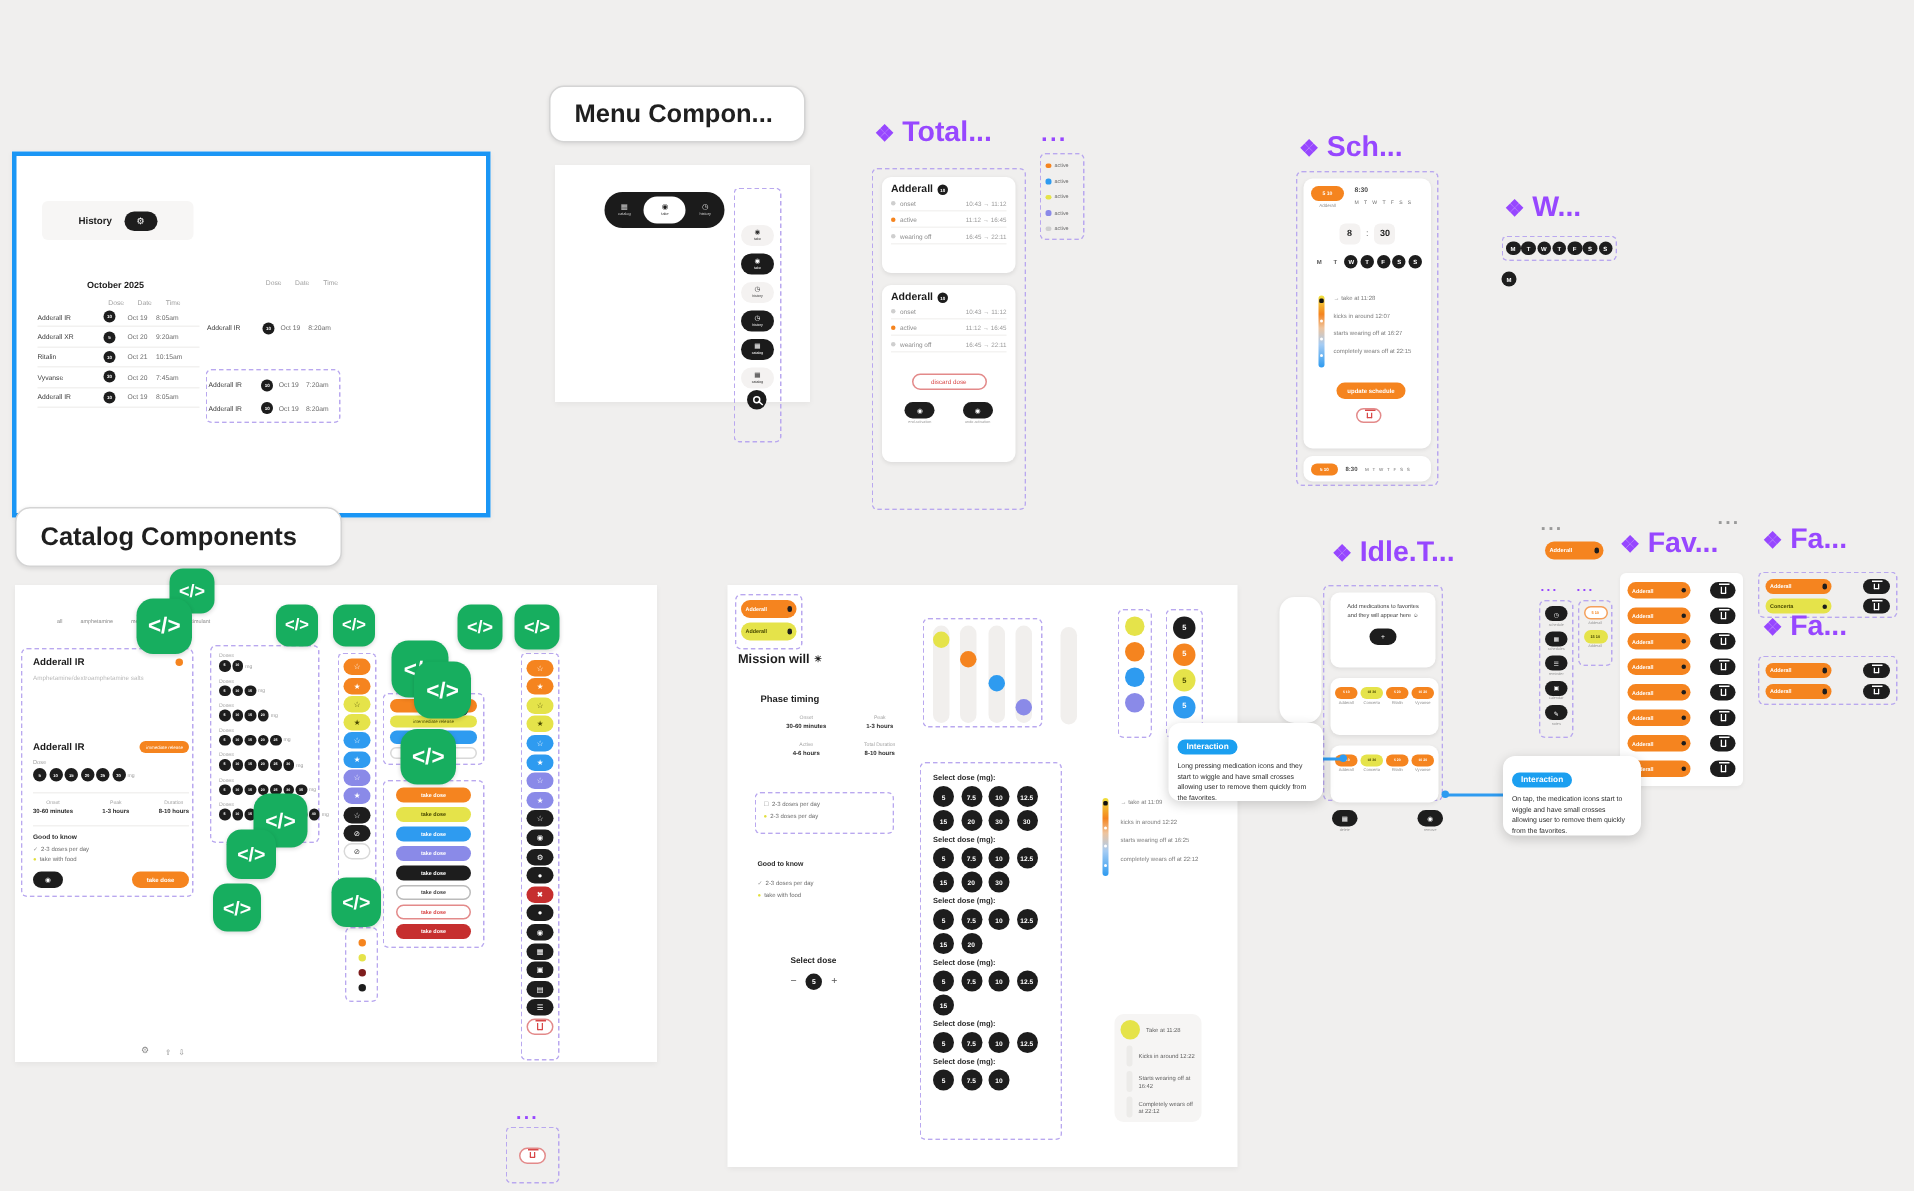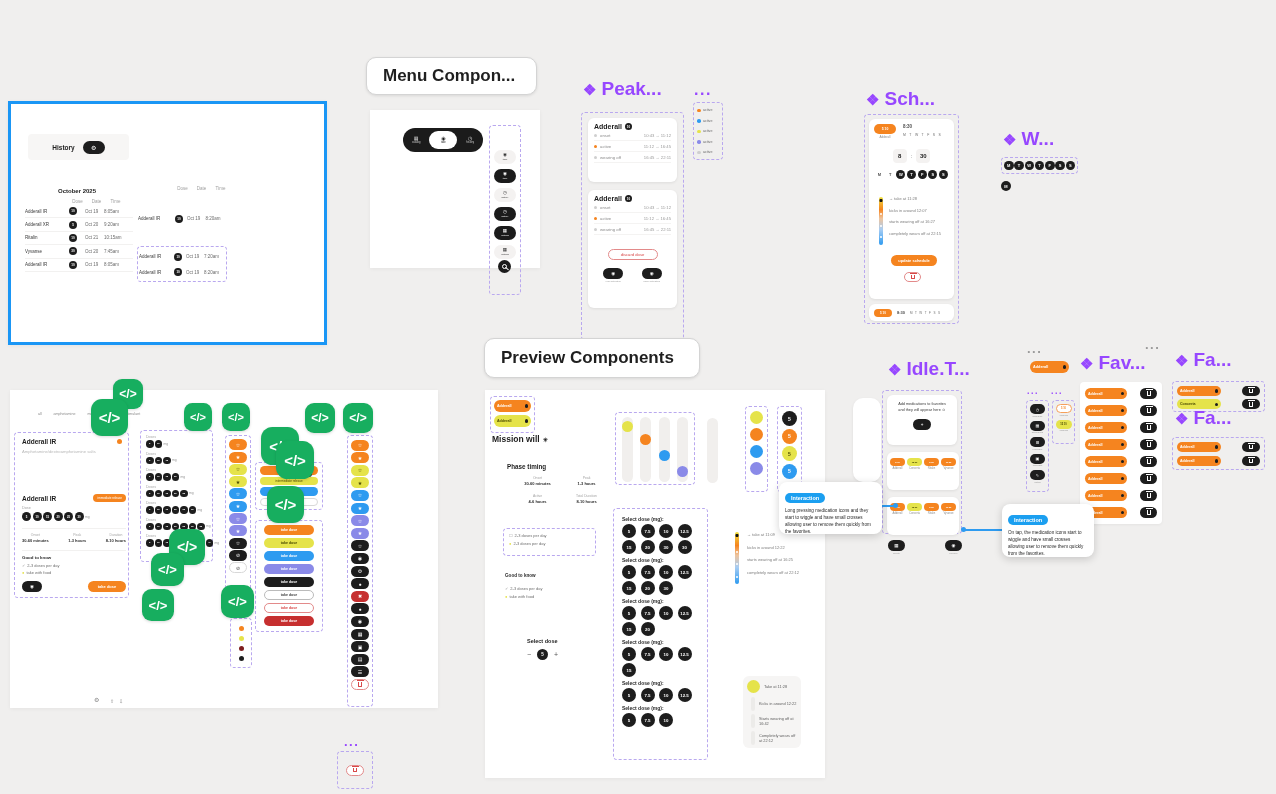--- a/index.html
+++ b/index.html
@@ -261,21 +261,21 @@
         <span class="g">▦</span>
         <span>catalog</span>
       </div>
     </div>
   <div class="circ" style="position:absolute;left:498px;top:260px;width:13px;height:13px;background:#1b1b1b;">
     <span class="searchg"></span>
   </div>
 
   <div class="comp-title" style="left:583px;top:78px;">
     <span class="diamond">❖</span>
-    <span>Peak...</span>
+    <span>Total...</span>
   </div>
   <div class="dots" style="left:694px;top:82px;font-size:16px;">...</div>
 
   <div class="dashedbox" style="left:581px;top:112px;width:103px;height:228px;"></div>
   <div class="card" style="left:588px;top:118px;width:89px;height:64px;padding:5px 6px;">
     <div class="a-title">
       <span>Adderall</span>
       <span class="a-badge">10</span>
     </div>
     <div>
@@ -448,20 +448,23 @@
   <span class="day v-on" style="width:9.5px;height:9.5px;">M</span>
       <span class="day v-on" style="width:9.5px;height:9.5px;">T</span>
       <span class="day v-on" style="width:9.5px;height:9.5px;">W</span>
       <span class="day v-on" style="width:9.5px;height:9.5px;">T</span>
       <span class="day v-on" style="width:9.5px;height:9.5px;">F</span>
       <span class="day v-on" style="width:9.5px;height:9.5px;">S</span>
       <span class="day v-on" style="width:9.5px;height:9.5px;">S</span>
     </div>
   <div class="day v-on" style="position:absolute;left:1001px;top:181px;width:10px;height:10px;">M</div>
 
+  <div class="chip" style="left:10px;top:338px;width:218px;height:40px;z-index:4;">
+    <span>Catalog Components</span>
+  </div>
   <div class="frame" style="left:10px;top:390px;width:428px;height:318px;">
     <div class="abs" style="left:28px;top:22px;display:flex;gap:12px;">
 
     <span class="filt">all</span>
         <span class="filt">amphetamine</span>
         <span class="filt">methylphenidate</span>
         <span class="filt">stimulant</span>
       </div>
 
     <div class="dashedbox" style="left:4px;top:42px;width:115px;height:166px;"></div>
@@ -777,23 +780,20 @@
     <div class="codeicon" style="left:159px;top:139px;width:36px;height:36px;font-size:14px;">&lt;/&gt;</div>
     <div class="codeicon" style="left:141px;top:163px;width:33px;height:33px;font-size:13px;">&lt;/&gt;</div>
     <div class="codeicon" style="left:211px;top:195px;width:33px;height:33px;font-size:13px;">&lt;/&gt;</div>
     <div class="codeicon" style="left:132px;top:199px;width:32px;height:32px;font-size:13px;">&lt;/&gt;</div>
 
     <div class="abs" style="left:84px;top:306px;font-size:6px;color:#8a8a8a;">⚙</div>
     <div class="abs" style="left:100px;top:308px;font-size:5px;color:#8a8a8a;">⇧</div>
     <div class="abs" style="left:109px;top:308px;font-size:5px;color:#8a8a8a;">⇩</div>
   </div>
 
-  <div class="chip" style="left:484px;top:338px;width:216px;height:40px;">
-    <span>Preview Components</span>
-  </div>
   <div class="frame" style="left:485px;top:390px;width:340px;height:388px;">
     <div class="dashedbox" style="left:5px;top:6px;width:45px;height:37px;padding:3px;">
 
         <div class="pill v-orange" style="height:12px;font-size:3.6px;font-weight:700;justify-content:space-between;padding:0 3px;margin-bottom:3px;">
           <span>Adderall</span>
           <span class="blkdot"></span>
         </div>
 
         <div class="pill v-yellow" style="height:12px;font-size:3.6px;font-weight:700;justify-content:space-between;padding:0 3px;margin-bottom:3px;">
           <span>Adderall</span>

